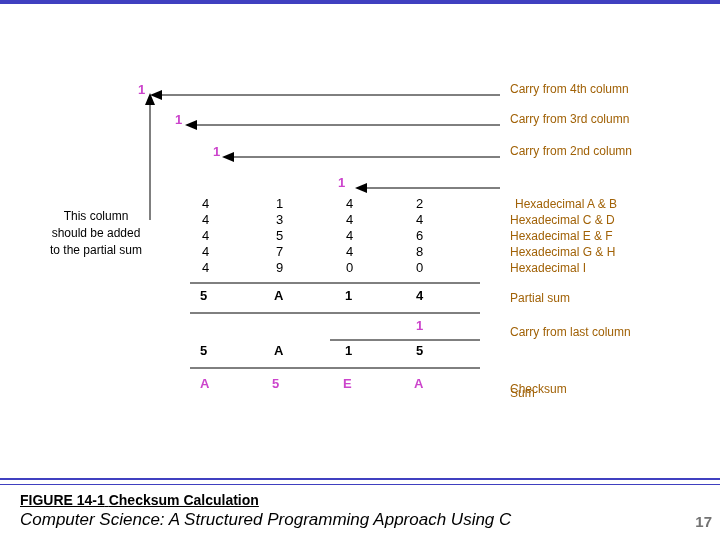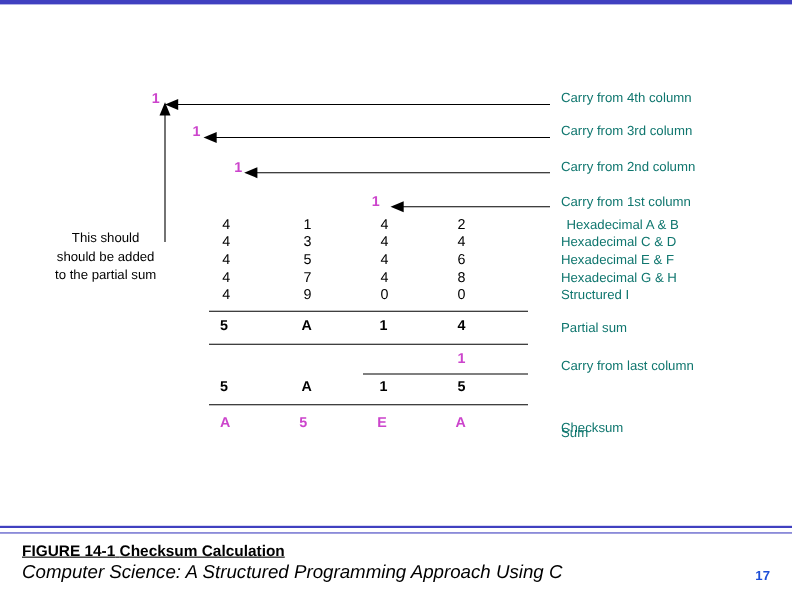--- a/index.html
+++ b/index.html
@@ -39,21 +39,21 @@
       position: absolute;
       color: #cc44cc;
       font-weight: bold;
       font-size: 13px;
     }
 
     
     .right-label {
       position: absolute;
       font-size: 12px;
-      color: #0f766e;
+      color: #a16207;
     }
 
     
     .left-text {
       position: absolute;
       font-size: 12px;
       color: #000;
       text-align: center;
       line-height: 1.4;
     }
@@ -90,24 +90,24 @@
       bottom: 10px;
       left: 20px;
       font-size: 17px;
       font-style: italic;
       color: #000;
     }
 
     .page-number {
       position: absolute;
       bottom: 10px;
-      right: 20px;
-      font-size: 12px;
+      right: 8px;
+      font-size: 15px;
       font-weight: bold;
-      color: #1d4ed8;
+      color: #737373;
     }
 
     svg.diagram-svg {
       position: absolute;
       top: 0; left: 0;
       width: 100%;
       height: 100%;
       overflow: visible;
     }
   </style>
@@ -147,33 +147,32 @@
     </svg>
 
     <div class="carry-label" style="top:62px; left:118px; color:#cc44cc;">1</div>
     <div class="carry-label" style="top:92px; left:155px; color:#cc44cc;">1</div>
     <div class="carry-label" style="top:124px; left:193px; color:#cc44cc;">1</div>
     <div class="carry-label" style="top:155px; left:318px; color:#cc44cc;">1</div>
 
     <div class="right-label" style="top:62px; left:490px;">Carry from 4th column</div>
     <div class="right-label" style="top:92px; left:490px;">Carry from 3rd column</div>
     <div class="right-label" style="top:124px; left:490px;">Carry from 2nd column</div>
-    <div class="right-label" style="top:156px; left:490px;">Carry from 1st column</div>
     <div class="right-label" style="top:177px; left:495px;">Hexadecimal A &amp; B</div>
     <div class="right-label" style="top:193px; left:490px;">Hexadecimal C &amp; D</div>
     <div class="right-label" style="top:209px; left:490px;">Hexadecimal E &amp; F</div>
     <div class="right-label" style="top:225px; left:490px;">Hexadecimal G &amp; H</div>
-    <div class="right-label" style="top:241px; left:490px;">Structured  I</div>
+    <div class="right-label" style="top:241px; left:490px;">Hexadecimal  I</div>
     <div class="right-label" style="top:271px; left:490px;">Partial sum</div>
     <div class="right-label" style="top:305px; left:490px;">Carry from last column</div>
     <div class="right-label" style="top:330px; left:490px;margin-top:36px;">Sum</div>
     <div class="right-label" style="top:362px; left:490px;">Checksum</div>
 
     <div class="left-text" style="top:188px; left:16px; width:120px;">
-      <span>This should</span><br>
+      <span>This column</span><br>
       <span>should be added</span><br>
       <span>to the partial sum</span>
     </div>
 
     <div style="position:absolute; top:176px; left:182px; font-size:13px;">4</div>
     <div style="position:absolute; top:176px; left:256px; font-size:13px;">1</div>
     <div style="position:absolute; top:176px; left:326px; font-size:13px;">4</div>
     <div style="position:absolute; top:176px; left:396px; font-size:13px;">2</div>
 
     <div style="position:absolute; top:192px; left:182px; font-size:13px;">4</div>

